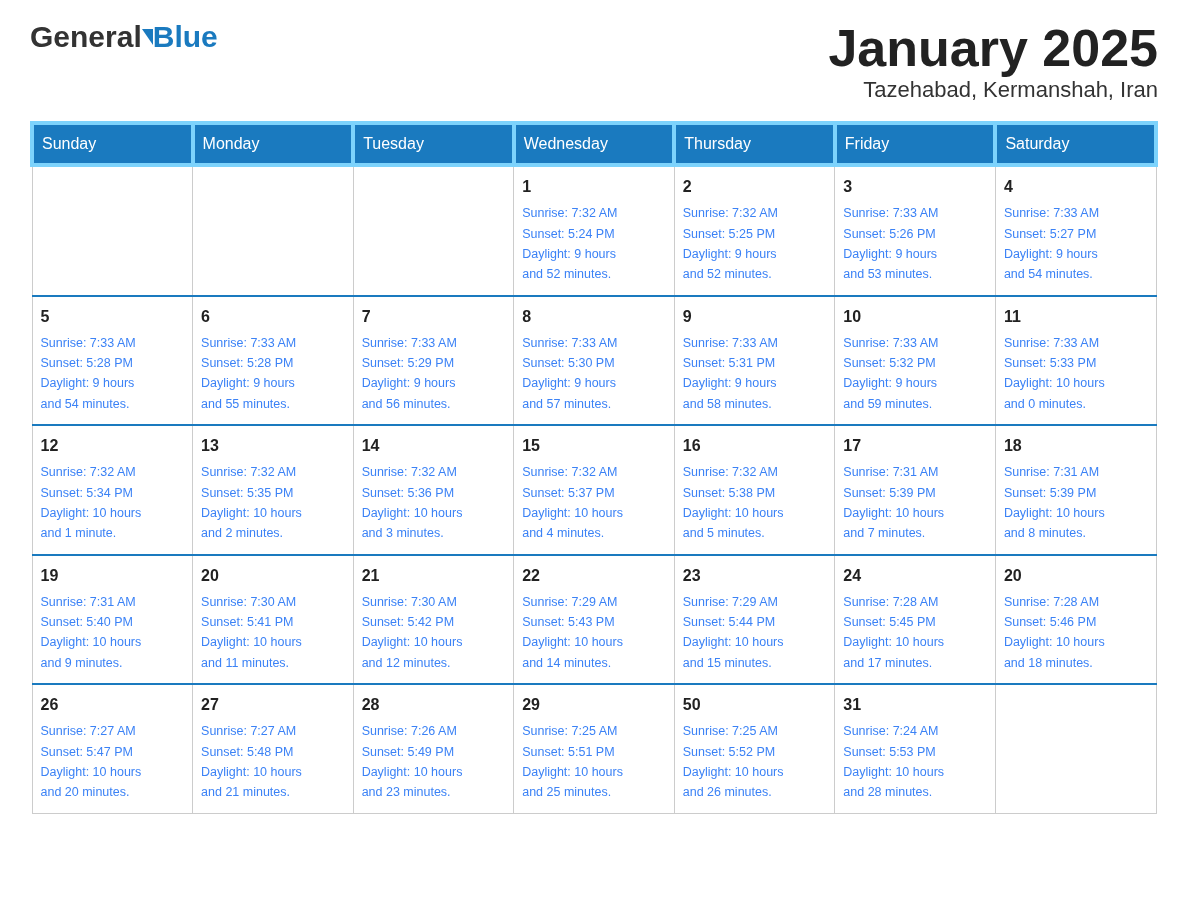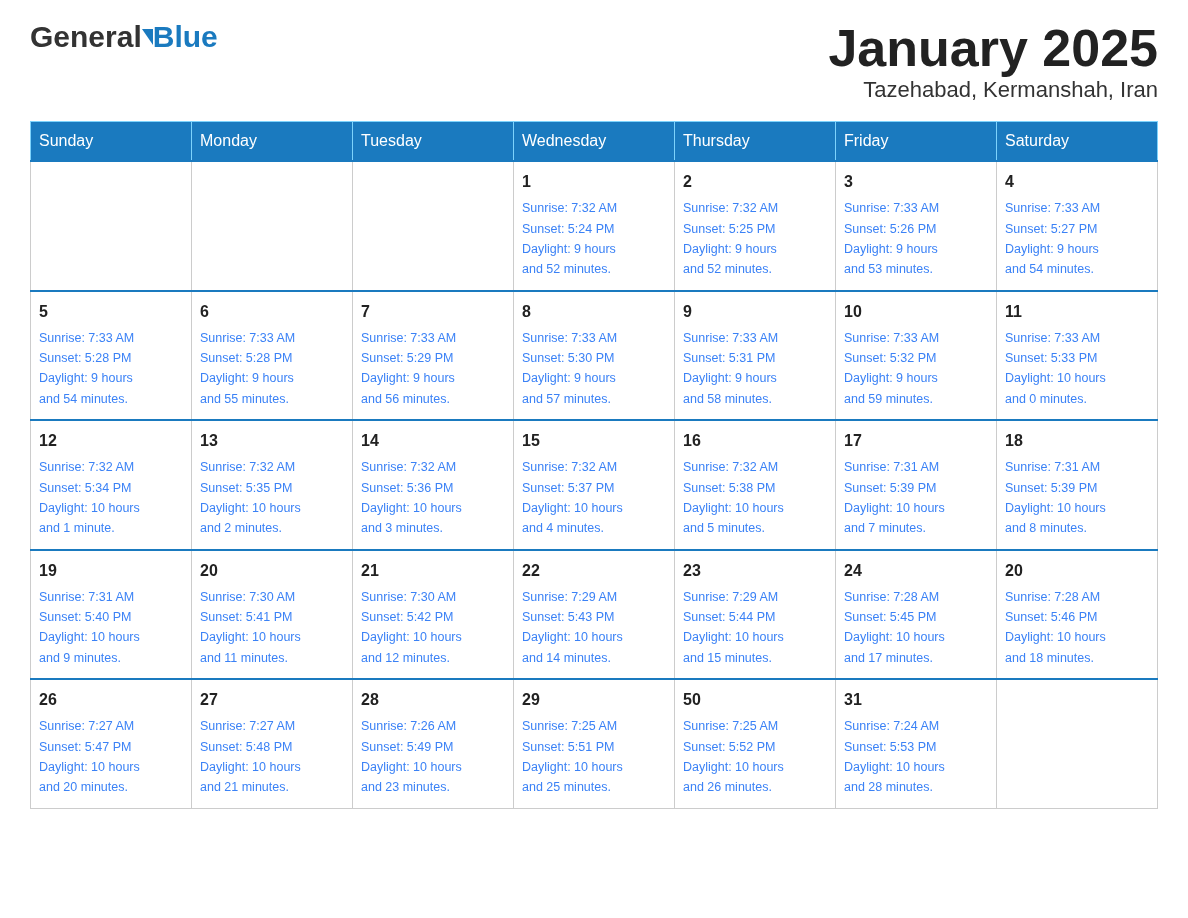--- a/index.html
+++ b/index.html
@@ -39,21 +39,21 @@
       border: 1px solid #aaa;
     }
     .calendar thead tr {
       background-color: #1a7abf;
     }
     .calendar thead th {
       color: #fff;
       font-size: 16px;
       font-weight: normal;
       padding: 10px 8px;
-      border: 1px solid #7dd3fc;
+      border: 4px solid #7dd3fc;
       text-align: left;
     }
     .calendar tbody tr {
       border-top: 2px solid #1a7abf;
     }
     .calendar tbody td {
       vertical-align: top;
       padding: 8px 8px 10px 8px;
       border: 1px solid #ccc;
       width: 14.28%;

